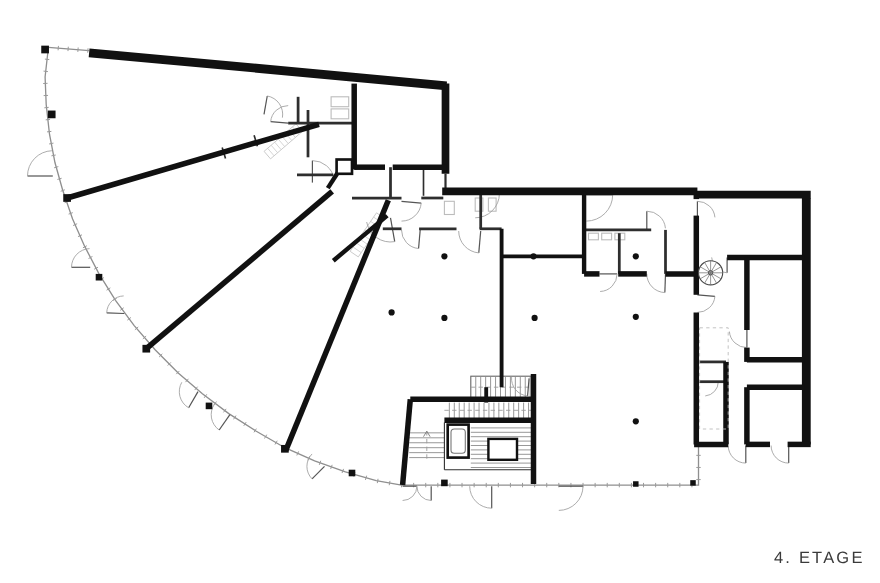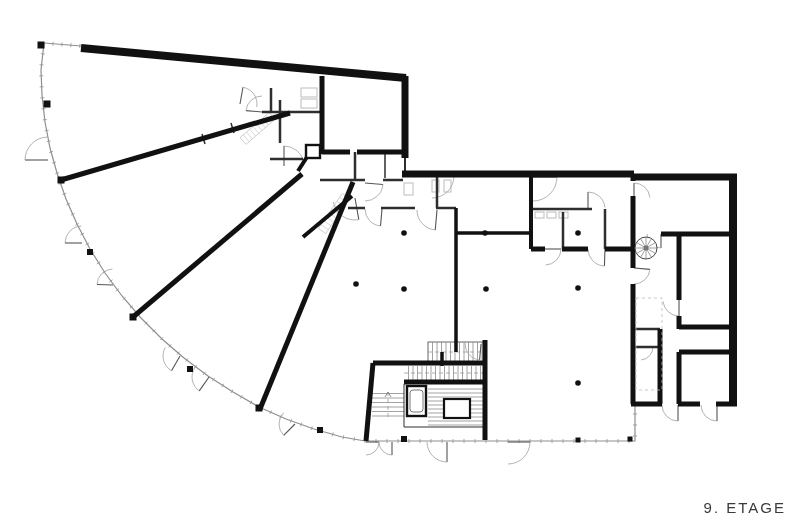--- a/index.html
+++ b/index.html
@@ -344,14 +344,14 @@
         <circle cx="404" cy="233" r="2.8" fill="#111111"></circle>
         <circle cx="485" cy="233" r="2.8" fill="#111111"></circle>
         <circle cx="578" cy="233" r="2.8" fill="#111111"></circle>
         <circle cx="356" cy="284" r="2.8" fill="#111111"></circle>
         <circle cx="404" cy="289" r="2.8" fill="#111111"></circle>
         <circle cx="486" cy="289" r="2.8" fill="#111111"></circle>
         <circle cx="578" cy="288" r="2.8" fill="#111111"></circle>
         <circle cx="578" cy="383" r="2.8" fill="#111111"></circle>
       </g>
     </svg>
-  <div class="floor-label">9. ETAGE</div>
+  <div class="floor-label">4. ETAGE</div>
 </div>
 
 </body></html>

